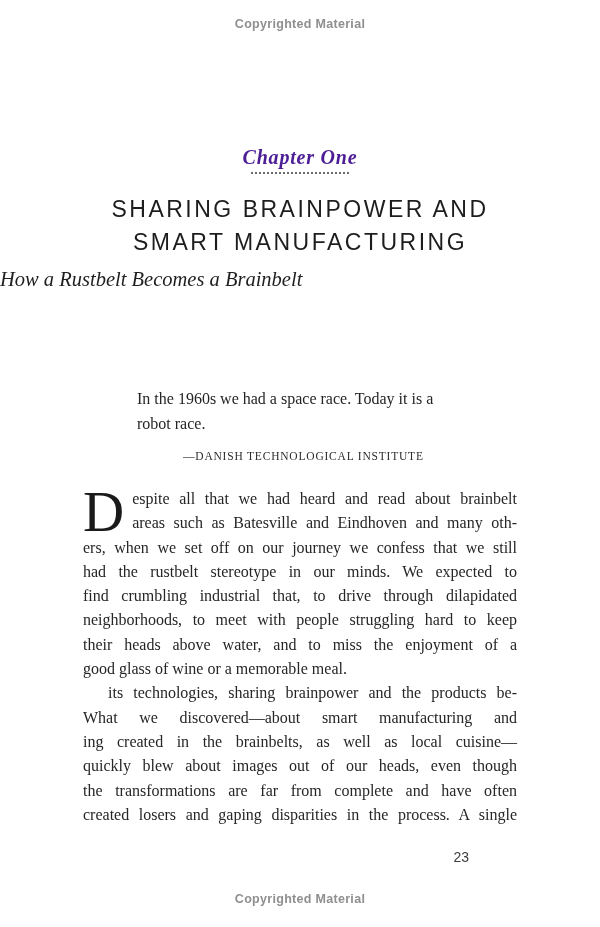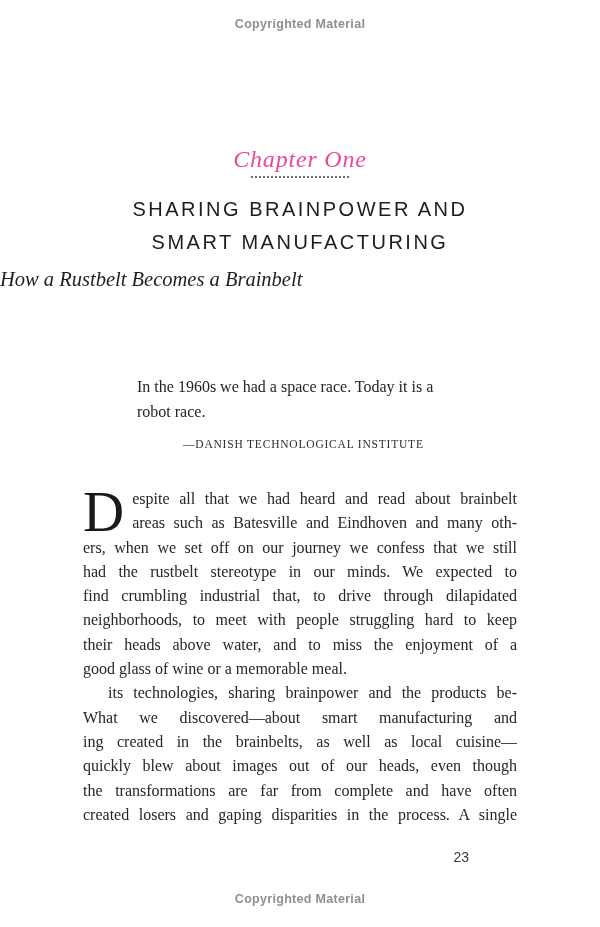--- a/index.html
+++ b/index.html
@@ -27,55 +27,56 @@
   .copyright.bottom { top: 892px; }
 
   .chapter-head {
     position: absolute;
     top: 146px; left: 0; width: 600px;
     text-align: center;
   }
   .chapter-label {
     display: inline-block;
     font-style: italic;
-    font-size: 24px;
+    font-size: 20px;
     letter-spacing: 0.8px;
-    color: #ec4899;
+    color: #4c1d95;
+    font-weight: bold;
   }
   .chapter-divider {
     width: 98px;
     margin: 3px auto 0 auto;
     border-bottom: 2px dotted #6b6b6b;
     height: 0;
   }
 
   .book-title {
     position: absolute;
     top: 193px; left: 0; width: 600px;
     text-align: center;
     font-family: "Liberation Sans", sans-serif;
-    font-size: 20px;
+    font-size: 23px;
     font-weight: 400;
     letter-spacing: 2.5px;
     color: #1d1d1d;
   }
   .book-title .line { display: block; line-height: 33px; }
 
   .subtitle {
     position: absolute;
     top: 268px; left: 0; width: 600px;
     text-align: left;
     font-style: italic;
     font-size: 20.5px;
     color: #1f1f1f;
   }
 
   .epigraph {
     position: absolute;
-    top: 374px; left: 137px; width: 336px;
+    top: 386px; left: 137px; width: 336px;
     font-size: 16px;
     line-height: 25px;
     color: #252525;
   }
   .epigraph .line { display: block; }
   .attribution {
     margin-top: 8px;
     margin-left: 46px;
     font-size: 11.5px;
     letter-spacing: 0.8px;

